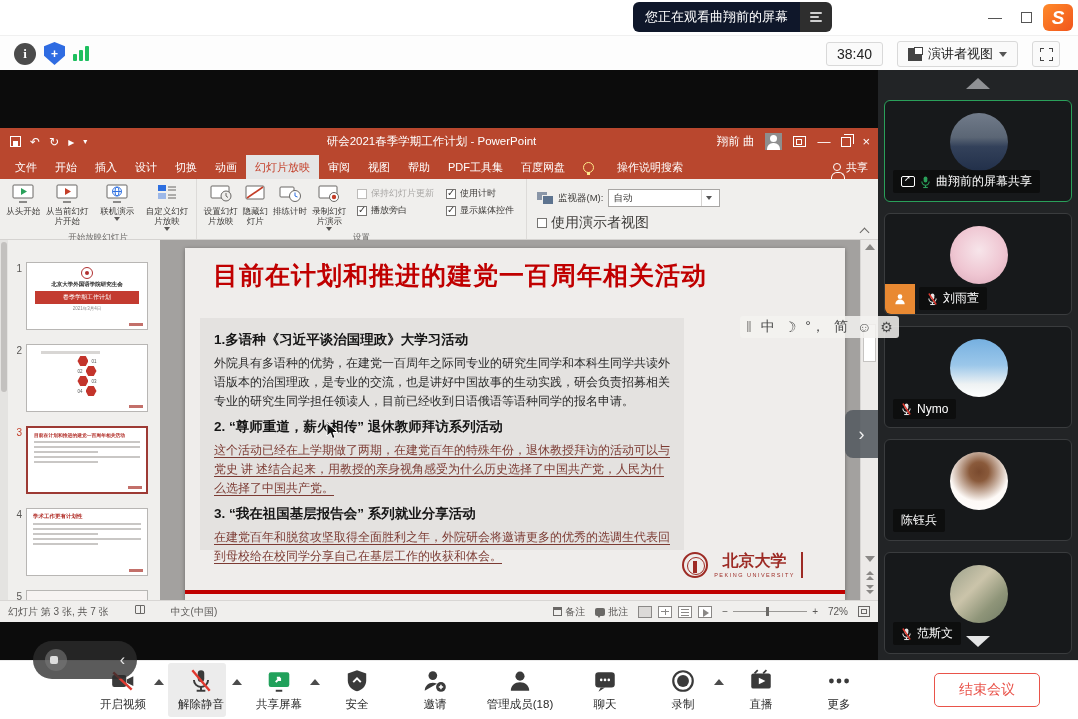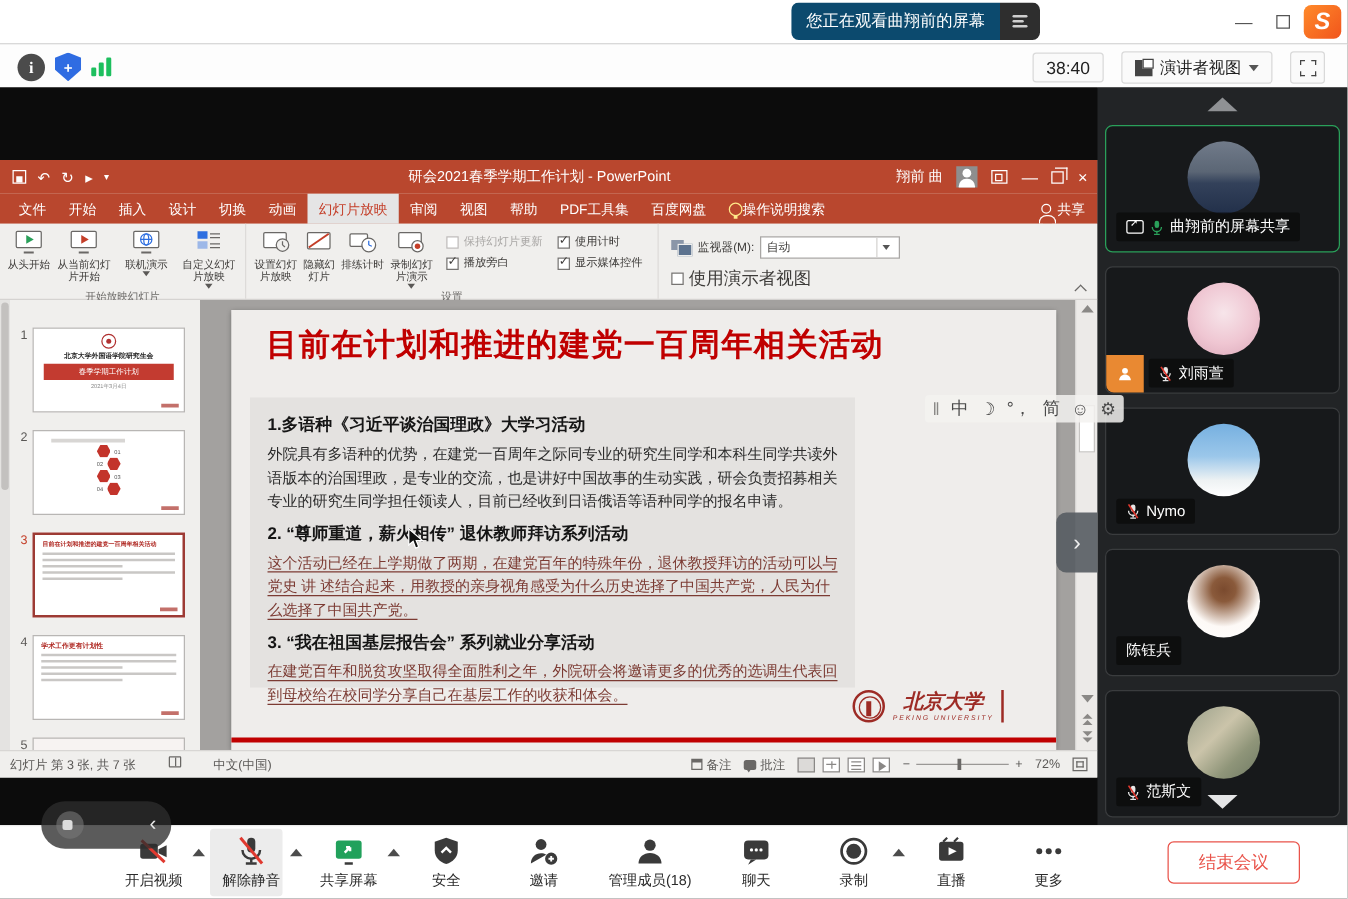--- a/index.html
+++ b/index.html
@@ -4,21 +4,21 @@
 <style>
   * { margin:0; padding:0; box-sizing:border-box; }
   html,body { width:1078px; height:719px; overflow:hidden;
     font-family:"Liberation Sans","DejaVu Sans",sans-serif; }
   #root { position:relative; width:1078px; height:719px; background:#0d0d0d; }
 
   
   .titlebar { position:absolute; left:0; top:0; width:1078px; height:35px; background:#fff; }
   .banner { position:absolute; left:633px; top:2px; height:30px; display:flex; align-items:stretch;
     border-radius:6px; overflow:hidden; }
-  .banner-text { background:#0c4a6e; color:#fff; font-size:13px; display:flex; align-items:center;
+  .banner-text { background:#0f172a; color:#fff; font-size:13px; display:flex; align-items:center;
     padding:0 12px; }
   .banner-menu { background:#2e2e2e; width:32px; display:flex; align-items:center; justify-content:center; }
   .menu-glyph { display:inline-block; width:12px; }
   .menu-glyph i { display:block; height:2px; background:#cfcfcf; margin:2px 0; border-radius:1px; }
   .menu-glyph i:nth-child(2){ width:9px; } .menu-glyph i:nth-child(3){ width:12px; }
   .win-min,.win-max { position:absolute; top:6px; width:24px; height:22px; color:#555;
     font-size:14px; display:flex; align-items:center; justify-content:center; }
   .win-min { left:983px; }
   .win-max { left:1014px; }
   .win-max b { width:11px; height:11px; border:1.5px solid #555; display:block; }
@@ -78,21 +78,21 @@
   .ic-ribbonopts::after { content:""; position:absolute; left:2px; top:2px; width:4px; height:4px; border:1px solid #fff; }
   .ic-restore { width:10px; height:10px; border:1.2px solid #fff; position:relative; display:inline-block; }
   .ic-restore::after { content:""; position:absolute; left:2px; top:-4px; width:9px; height:9px;
     border:1.2px solid #fff; border-left:0; border-bottom:0; }
   .wctl { font-size:13px; }
 
   .ppt-tabs { height:24px; background:#b9472e; display:flex; align-items:stretch; color:#fff;
     font-size:11px; padding-left:6px; position:relative; }
   .ppt-tab { display:flex; align-items:center; padding:0 9px; cursor:default; }
   .ppt-tab.active { background:#e5e5e5; color:#c43e28; }
-  .tab-search { display:flex; align-items:center; gap:0; padding:0 9px;justify-content:space-between; }
+  .tab-search { display:flex; align-items:center; gap:23px; padding:0 9px;justify-content:space-between; }
   .ic-bulb { width:11px; height:11px; border-radius:50%; border:1.2px solid #ffe98a; position:relative; }
   .ic-bulb::after { content:""; position:absolute; left:3px; top:9px; width:3px; height:3px; background:#ffe98a; }
   .tab-share { position:absolute; right:10px; top:0; height:24px; display:flex; align-items:center; gap:5px; }
   .ic-person-sm { width:8px; height:8px; border-radius:50%; border:1.3px solid #fff; position:relative; }
   .ic-person-sm::after { content:""; position:absolute; left:-3px; top:8px; width:12px; height:6px;
     border-radius:6px 6px 0 0; border:1.3px solid #fff; border-bottom:0; }
 
   
   .ribbon { height:61px; background:#f0efed; border-bottom:1px solid #d5d3d1; position:relative;
     display:flex; }
@@ -162,21 +162,21 @@
   .slide { position:absolute; left:25px; top:8px; width:660px; height:352px;
     background:#efedeb; box-shadow:0 1px 4px rgba(0,0,0,.35); overflow:hidden; }
   .slide-title { margin:11px 28px 0; font-size:25px; font-weight:bold; color:#c00000; letter-spacing:1px; }
   .slide-panel { position:absolute; left:15px; top:70px; width:484px; bottom:50px;
     background:#e4e2e0; padding:6px 14px 0 14px; }
   .sec-h { font-size:13.5px; font-weight:bold; color:#151515; margin-top:7px; }
   .sec-p { font-size:12px; color:#2b2b2b; line-height:1.58; margin-top:5px;
     font-family:"Liberation Serif","DejaVu Serif",serif; }
   .sec-p.u { color:#7c3b33; text-decoration:underline; text-underline-offset:3px; }
   .slide-redline { position:absolute; left:0; bottom:6px; width:100%; height:4px; background:#c00000; }
-  .pku-logo { position:absolute; right:42px; bottom:22px; display:flex; align-items:center; gap:6px;font-style:italic; }
+  .pku-logo { position:absolute; right:42px; bottom:22px; display:flex; align-items:center; gap:6px; }
   .pku-seal { width:26px; height:26px; border:2px solid #9d2b25; border-radius:50%; position:relative; }
   .pku-seal::before { content:""; position:absolute; left:3px; top:3px; width:16px; height:16px;
     border:1px solid #9d2b25; border-radius:50%; }
   .pku-seal::after { content:""; position:absolute; left:9px; top:7px; width:4px; height:12px; background:#9d2b25; }
   .pku-text { text-align:center; color:#9d2b25; }
   .pku-cn { font-size:16px; font-weight:bold; font-family:"Liberation Serif","DejaVu Serif",serif; }
   .pku-en { font-size:5.5px; letter-spacing:1.5px; }
   .pku-bar { width:2px; height:26px; background:#9d2b25; }
 
   .vscroll { position:relative; width:18px; background:#eceae8; border-left:1px solid #d8d6d4; }

